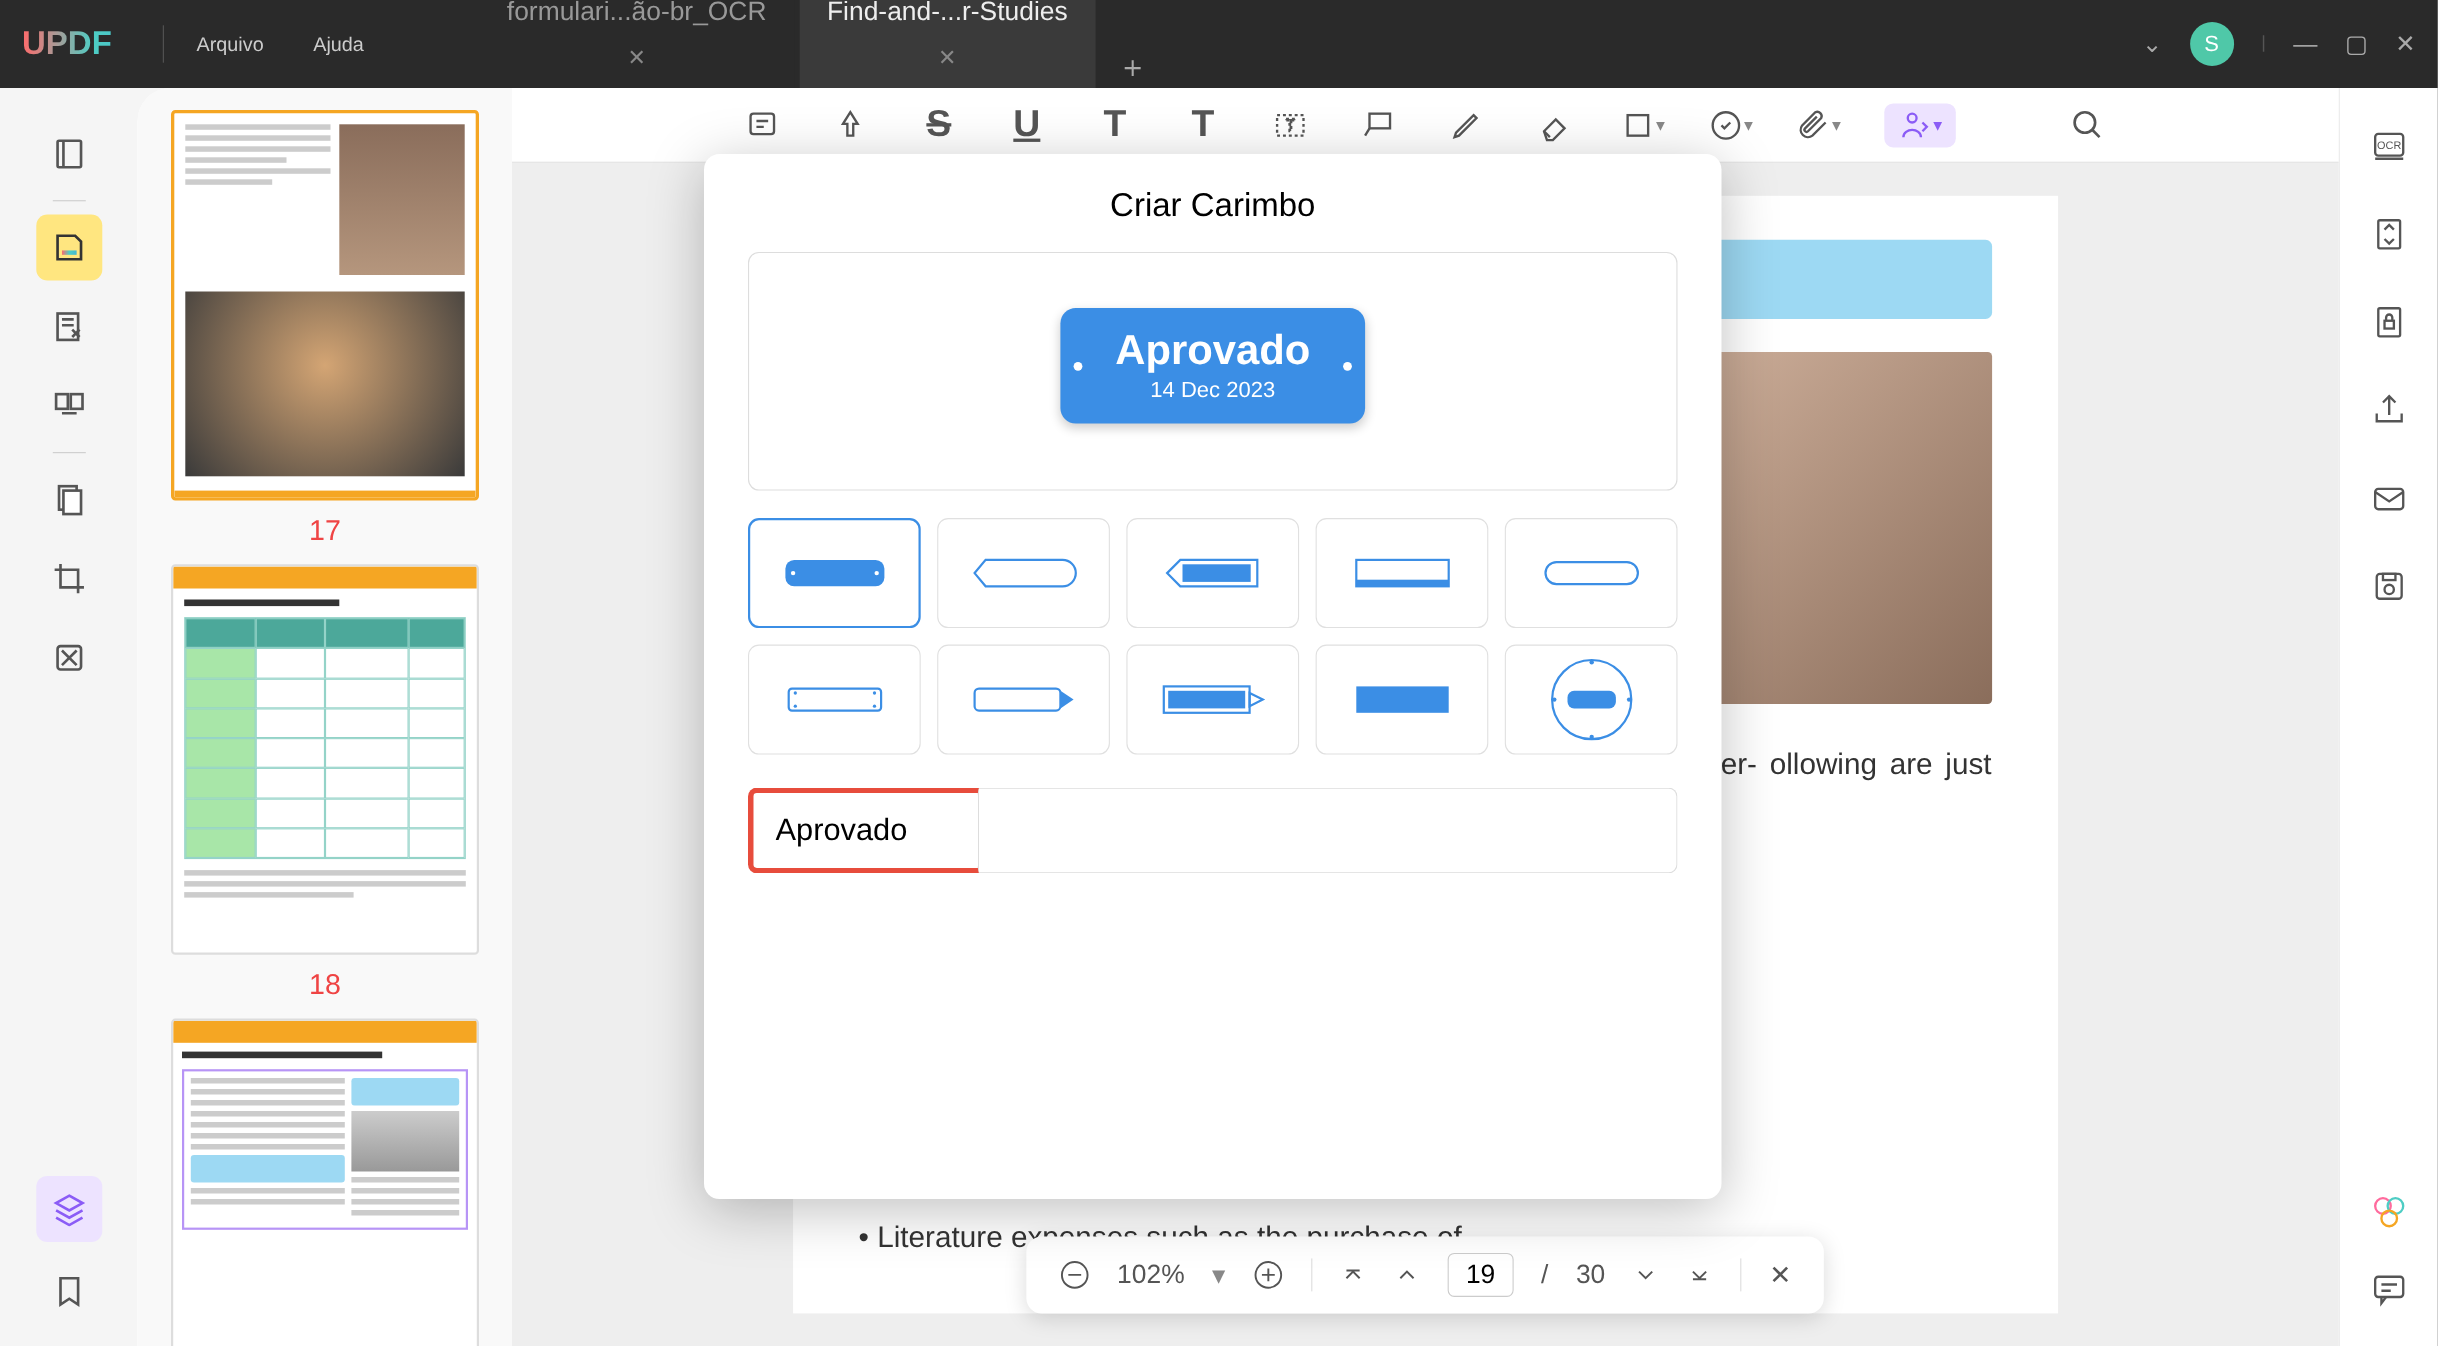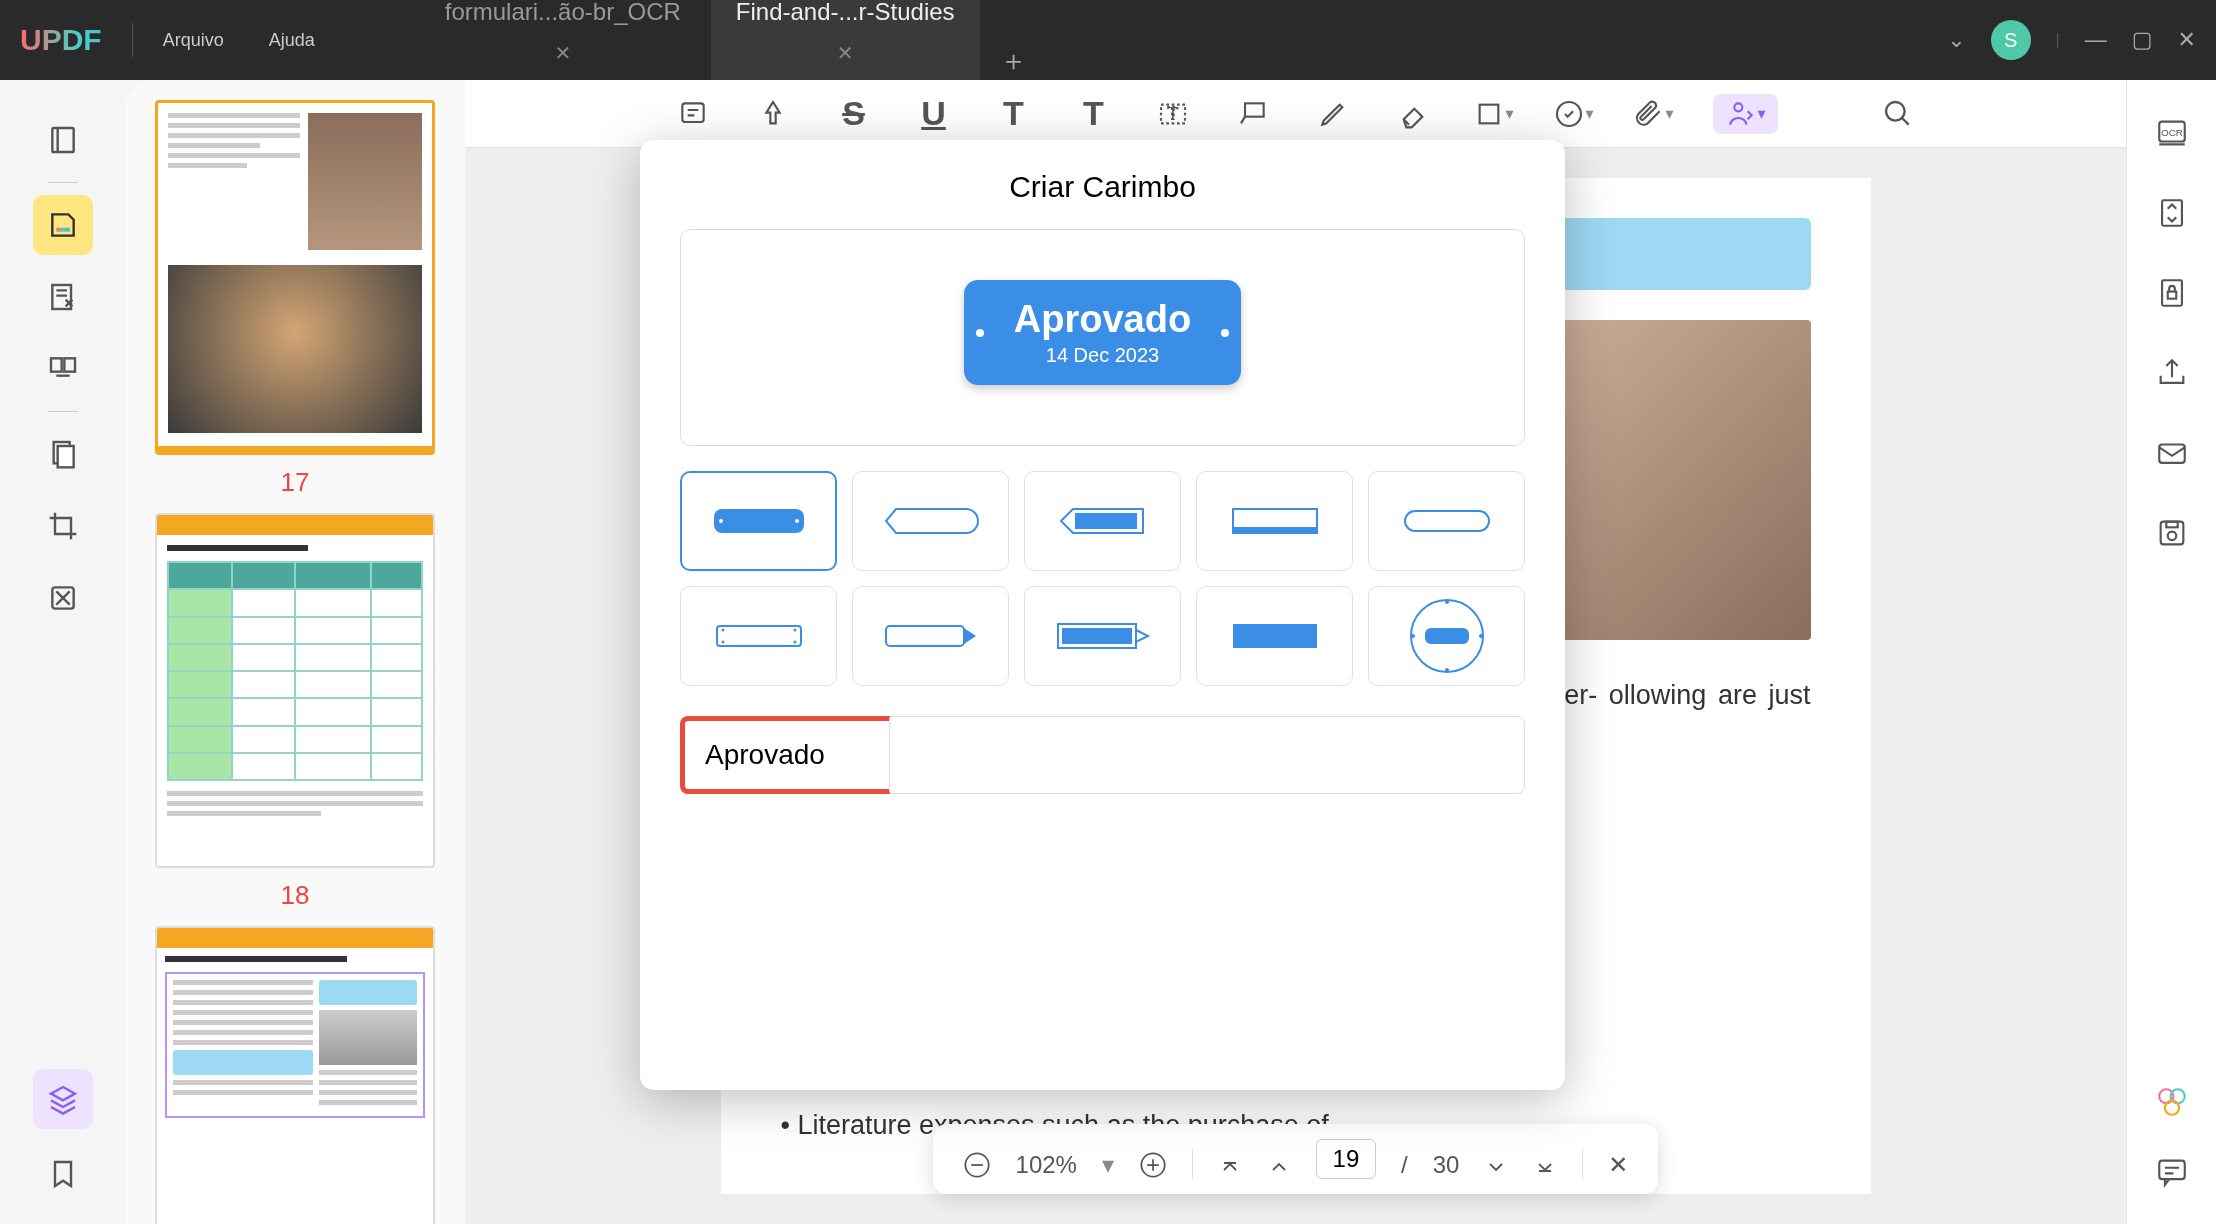--- a/index.html
+++ b/index.html
@@ -1,18 +1,18 @@
 <!DOCTYPE html>
 <html><head>
 <meta charset="utf-8">
 <style>
 *{margin:0;padding:0;box-sizing:border-box;font-family:-apple-system,BlinkMacSystemFont,"Segoe UI",sans-serif;}
 body{width:2216px;height:1224px;background:#2a2a2a;position:relative;overflow:hidden;}
 .titlebar{height:80px;background:#2a2a2a;display:flex;align-items:center;padding:0 20px;color:#fff;}
-.logo{font-size:30px;font-weight:bold;background:linear-gradient(90deg,#ff6b6b,#4ecdc4,#45b7d1);-webkit-background-clip:text;-webkit-text-fill-color:transparent;padding-right:30px;border-right:1px solid #555;margin-right:30px;}
+.logo{font-size:30px;font-weight:bold;background:linear-gradient(90deg,#ff6b6b,#4ecdc4,#45b7d1);-webkit-background-clip:text;-webkit-text-fill-color:transparent;padding-right:46px;border-right:1px solid #555;margin-right:30px;}
 .menu-item{color:#ccc;font-size:18px;margin-right:45px;cursor:pointer;}
 .tabs{display:flex;margin-left:60px;align-items:flex-end;height:100%;}
 .tab{padding:15px 25px;color:#999;font-size:24px;display:flex;align-items:center;gap:15px;background:#2a2a2a;border-radius:8px 8px 0 0;margin-right:5px;flex-direction:column;}
 .tab.active{background:#3a3a3a;color:#eee;}
 .tab-close{font-size:20px;color:#888;cursor:pointer;}
 .new-tab{color:#aaa;font-size:28px;margin-left:15px;cursor:pointer;}
 .titlebar-right{margin-left:auto;display:flex;align-items:center;gap:25px;color:#aaa;}
 .avatar{width:40px;height:40px;border-radius:50%;background:#4fc8a8;color:#fff;display:flex;align-items:center;justify-content:center;font-size:20px;}
 .win-btn{font-size:22px;cursor:pointer;}
 .main-area{display:flex;height:calc(100% - 80px);background:#f5f5f5;}
@@ -34,21 +34,21 @@
 .tt-btn.highlighted{background:#ede3ff;border-radius:8px;padding:5px 12px;width:auto;}
 .tt-btn svg{width:32px;height:32px;}
 .doc-page{flex:1;overflow:auto;display:flex;justify-content:center;padding:30px;}
 .page-content{width:1150px;background:#fff;padding:40px 60px;}
 .snippet-title{background:#9dd9f3;padding:20px 30px;border-radius:6px;font-size:28px;font-weight:bold;color:#1a1a2e;margin-bottom:30px;}
 .snippet-text{font-size:27px;color:#333;line-height:1.9;text-align:justify;margin-top:30px;}
 .right-toolbar{width:90px;background:#fff;border-left:1px solid #e5e5e5;display:flex;flex-direction:column;align-items:center;padding-top:30px;gap:35px;}
 .rt-btn{width:45px;height:45px;cursor:pointer;display:flex;align-items:center;justify-content:center;}
 .rt-btn svg{width:34px;height:34px;stroke:#555;fill:none;stroke-width:1.5;}
 .rt-bottom{margin-top:auto;margin-bottom:30px;display:flex;flex-direction:column;gap:25px;align-items:center;}
-.bottom-bar{position:absolute;bottom:30px;left:50%;transform:translateX(-50%);background:#fff;border-radius:14px;box-shadow:0 4px 20px rgba(0,0,0,0.15);display:flex;align-items:flex-end;padding:15px 30px;gap:25px;font-size:24px;color:#555;}
+.bottom-bar{position:absolute;bottom:30px;left:50%;transform:translateX(-50%);background:#fff;border-radius:14px;box-shadow:0 4px 20px rgba(0,0,0,0.15);display:flex;align-items:center;padding:15px 30px;gap:25px;font-size:24px;color:#555;}
 .bb-sep{width:1px;height:30px;background:#ddd;}
 .bb-btn{cursor:pointer;display:flex;align-items:center;}
 .page-input{border:1px solid #ccc;border-radius:6px;padding:5px 12px;width:60px;text-align:center;font-size:24px;}
 .dialog{position:absolute;top:140px;left:640px;width:925px;height:950px;background:#fff;border-radius:14px;box-shadow:0 10px 50px rgba(0,0,0,0.25);display:flex;flex-direction:column;padding:30px 40px;}
 .dialog-title{text-align:center;font-size:30px;color:#000000;margin-bottom:25px;}
 .preview-box{border:1px solid #ddd;border-radius:10px;padding:20px;}
 .preview-header{display:flex;align-items:center;justify-content:space-between;margin-bottom:30px;}
 .preview-label{font-size:26px;color:#555;}
 .preview-controls{display:flex;align-items:center;gap:15px;}
 .date-time-box{border:4px solid #e74c3c;border-radius:8px;padding:8px 15px;display:flex;gap:15px;}

